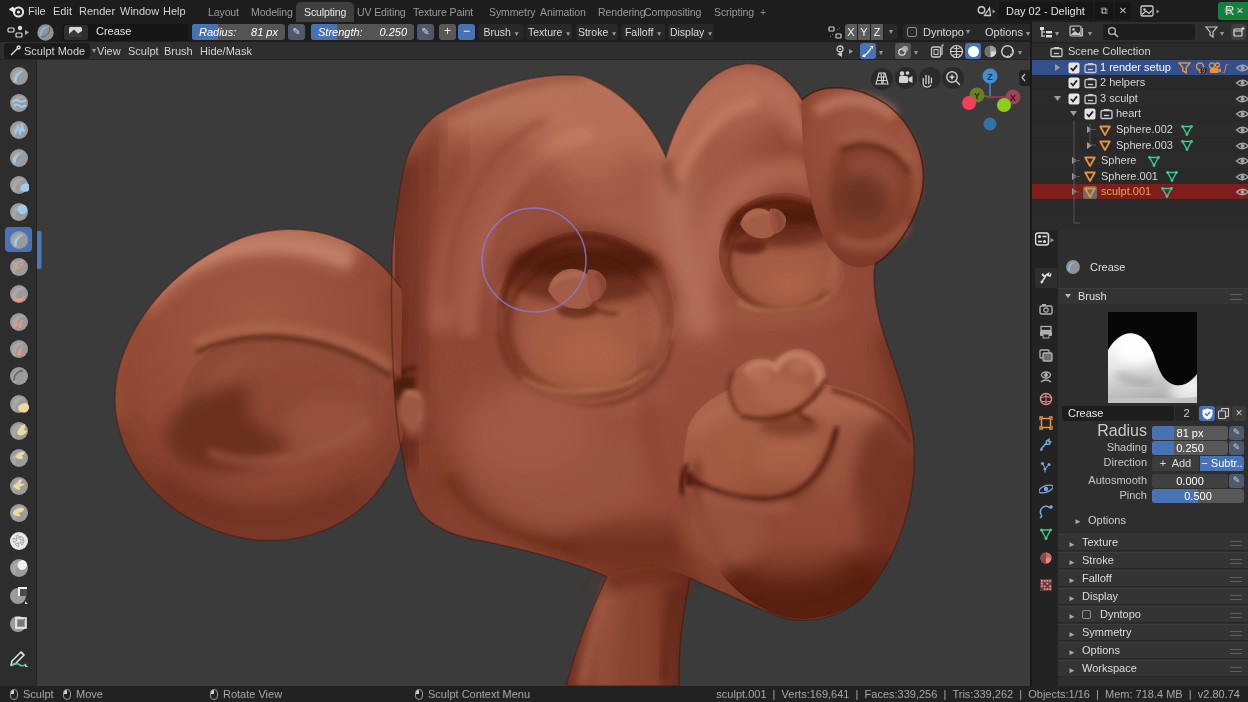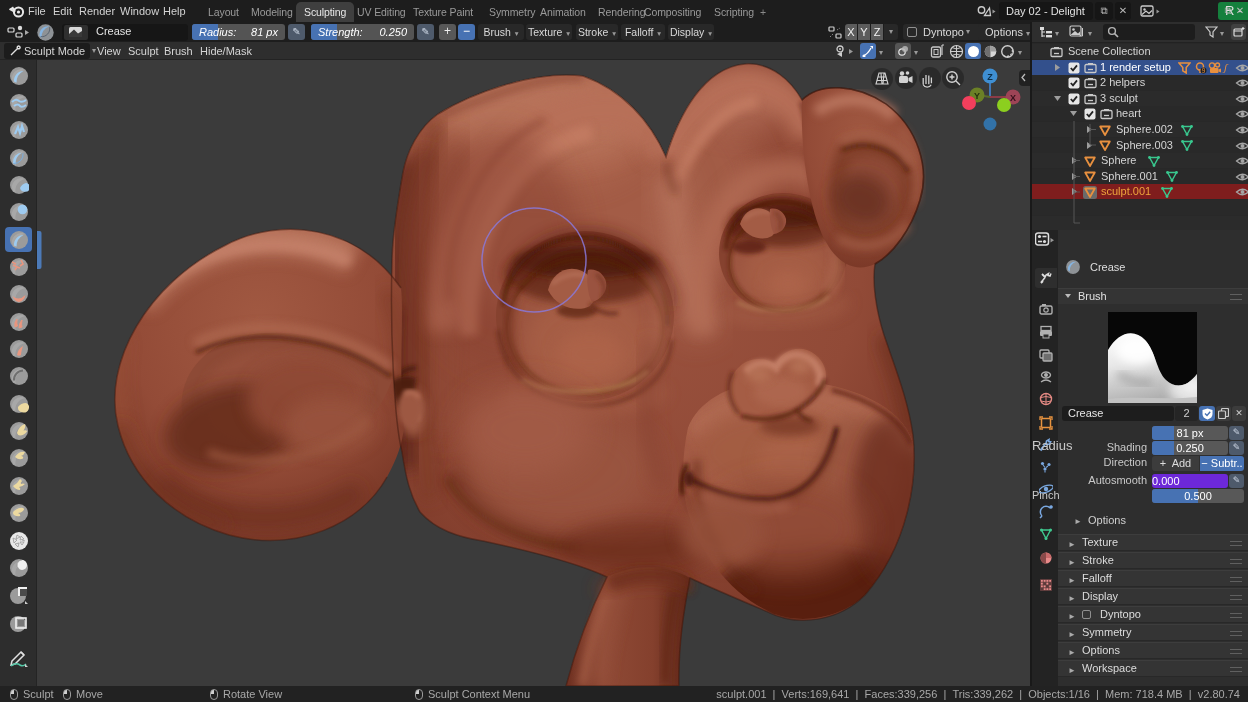--- a/index.html
+++ b/index.html
@@ -1000,33 +1000,33 @@
 <div class="abs" style="left:143px;top:384px;width:23px;height:15px;background:#252525;border-radius:3px;font-size:11px;line-height:15px;color:#cfcfcf;text-align:center">2</div>
 <div class="abs" style="left:167px;top:384px;width:16px;height:15px;background:#4772b3;border-radius:3px"><svg style="margin:1.5px 0 0 2.5px" width="11" height="12" viewBox="0 0 11 12">
           <path d="M5.5,0.5 L10.5,2 V6 Q10.5,10 5.5,11.5 Q0.5,10 0.5,6 V2 Z" fill="#fff"></path>
           <path d="M3,5.5 L5,7.5 L8.2,3.8" stroke="#4772b3" stroke-width="1.4" fill="none"></path>
         </svg></div>
 <div class="abs" style="left:184px;top:384px;width:15px;height:15px;background:#3c3c3c;border-radius:3px"><svg style="margin:2px 0 0 2px" width="11" height="11" viewBox="0 0 11 11">
           <rect x="3.5" y="0.5" width="7" height="8" rx="1" fill="none" stroke="#ccc" stroke-width="1.2"></rect>
           <rect x="0.5" y="3" width="7" height="7.5" rx="1" fill="#3c3c3c" stroke="#ccc" stroke-width="1.2"></rect>
         </svg></div>
 <div class="abs" style="left:200px;top:384px;width:14px;height:15px;background:#3c3c3c;border-radius:3px;color:#ccc;text-align:center;line-height:14px;font-size:9px">✕</div>
-<div class="abs" style="left:0;top:416px;width:115px;text-align:left;font-size:13px;color:#c9c9c9">Radius</div>
+<div class="abs" style="left:0;top:400px;width:115px;text-align:right;font-size:16px;color:#c9c9c9">Radius</div>
       <div class="abs" style="left:120px;top:404px;width:76px;height:14px;background:#585858;border-radius:3px;overflow:hidden;font-size:11px;line-height:14px;color:#fff;text-align:center"><div class="abs" style="left:0;top:0;bottom:0;width:22px;background:#4772b3"></div><span style="position:relative">81 px</span></div>
       <div class="abs" style="left:197px;top:404px;width:15px;height:14px;background:#4e5a6b;border-radius:3px;color:#cfd8e6;text-align:center;line-height:13px;font-size:9px">✎</div>
 <div class="abs" style="left:0;top:419px;width:115px;text-align:right;font-size:11px;color:#c9c9c9">Shading</div>
       <div class="abs" style="left:120px;top:419px;width:76px;height:14px;background:#585858;border-radius:3px;overflow:hidden;font-size:11px;line-height:14px;color:#fff;text-align:center"><div class="abs" style="left:0;top:0;bottom:0;width:22px;background:#4772b3"></div><span style="position:relative">0.250</span></div>
       <div class="abs" style="left:197px;top:419px;width:15px;height:14px;background:#4e5a6b;border-radius:3px;color:#cfd8e6;text-align:center;line-height:13px;font-size:9px">✎</div>
 <div class="abs" style="left:0;top:434px;width:115px;text-align:right;font-size:11px;color:#c9c9c9">Direction</div>
 <div class="abs" style="left:120px;top:434px;width:47px;height:15px;background:#3c3c3c;border-radius:3px 0 0 3px;font-size:11px;line-height:15px;color:#ddd;text-align:center">+&nbsp; Add</div>
 <div class="abs" style="left:168px;top:434px;width:44px;height:15px;background:#4772b3;border-radius:0 3px 3px 0;font-size:11px;line-height:15px;color:#fff;text-align:center">−&nbsp;Subtr..</div>
 <div class="abs" style="left:0;top:452px;width:115px;text-align:right;font-size:11px;color:#c9c9c9">Autosmooth</div>
-      <div class="abs" style="left:120px;top:452px;width:76px;height:14px;background:#6d28d9;border-radius:3px;overflow:hidden;font-size:11px;line-height:14px;color:#fff;text-align:left"><div class="abs" style="left:0;top:0;bottom:0;width:0px;background:#4772b3"></div><span style="position:relative">0.000</span></div>
+      <div class="abs" style="left:120px;top:452px;width:76px;height:14px;background:#404040;border-radius:3px;overflow:hidden;font-size:11px;line-height:14px;color:#fff;text-align:center"><div class="abs" style="left:0;top:0;bottom:0;width:0px;background:#4772b3"></div><span style="position:relative">0.000</span></div>
       <div class="abs" style="left:197px;top:452px;width:15px;height:14px;background:#4e5a6b;border-radius:3px;color:#cfd8e6;text-align:center;line-height:13px;font-size:9px">✎</div>
-<div class="abs" style="left:0;top:467px;width:115px;font-size:11px;color:#c9c9c9">Pinch</div>
+<div class="abs" style="left:0;top:467px;width:115px;text-align:right;font-size:11px;color:#c9c9c9">Pinch</div>
       <div class="abs" style="left:120px;top:467px;width:92px;height:14px;background:#585858;border-radius:3px;overflow:hidden;font-size:11px;line-height:14px;color:#fff;text-align:center"><div class="abs" style="left:0;top:0;bottom:0;width:46px;background:#4772b3"></div><span style="position:relative">0.500</span></div>
 <div class="abs" style="left:42px;top:492px;font-size:11px;color:#d0d0d0"><span style="color:#aaa;font-size:8px">►</span>&nbsp; Options</div>
 <div class="abs" style="left:26px;top:512px;width:190px;height:17px;background:#343434;border-top:1px solid #3d3d3d;border-bottom:1px solid #282828">
         <span class="abs" style="left:10px;top:5px;color:#aaa;font-size:8px">►</span>
         <span class="abs" style="left:24px;top:1px;font-size:11px;color:#dcdcdc">Texture</span>
         <span class="abs" style="right:6px;top:6px;width:12px;height:5px;border-top:1.5px solid #606060;border-bottom:1.5px solid #606060"></span>
       </div>
 <div class="abs" style="left:26px;top:530px;width:190px;height:17px;background:#343434;border-top:1px solid #3d3d3d;border-bottom:1px solid #282828">
         <span class="abs" style="left:10px;top:5px;color:#aaa;font-size:8px">►</span>
         <span class="abs" style="left:24px;top:1px;font-size:11px;color:#dcdcdc">Stroke</span>

